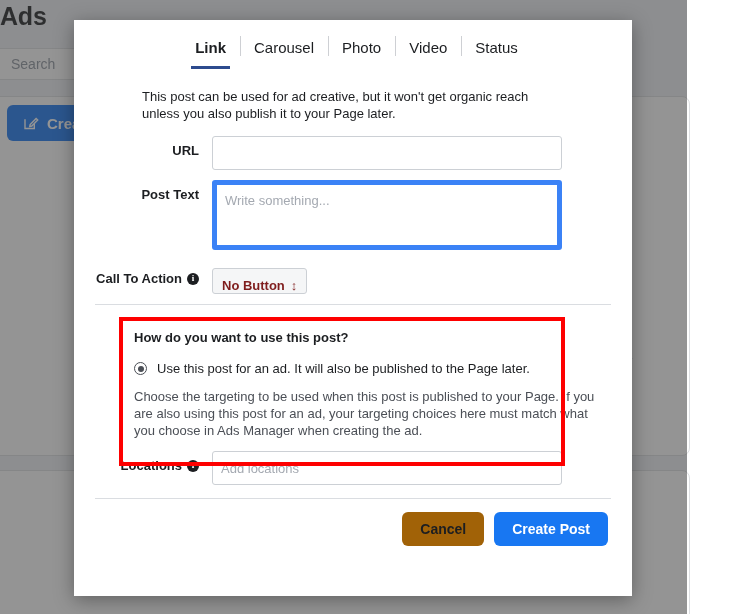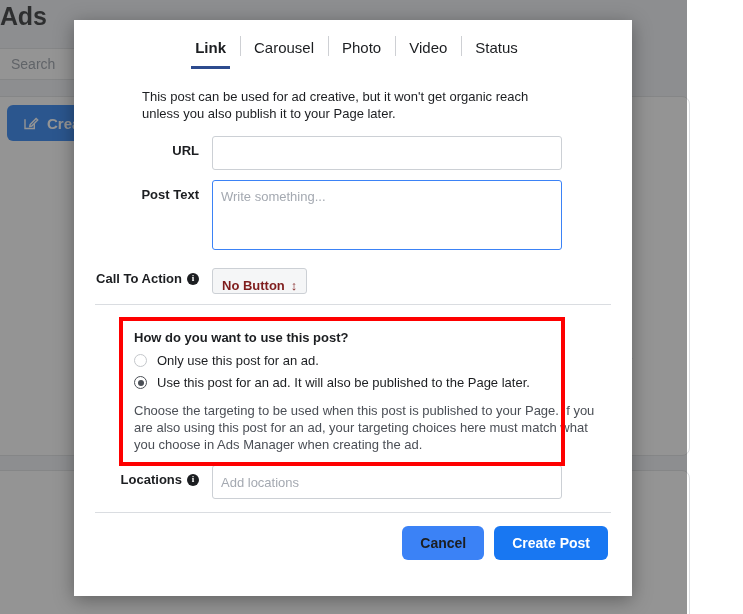--- a/index.html
+++ b/index.html
@@ -198,21 +198,21 @@
     background: #fff;
     font-size: 13px;
     color: #1c1e21;
     padding: 0 8px;
     outline: none;
     font-family: "Liberation Sans", sans-serif;
   }
   .text-area {
     width: 100%;
     height: 70px;
-    border: 1px solid #3b82f6;
+    border: 5px solid #3b82f6;
     border-radius: 3px;
     background: #fff;
     font-size: 13px;
     color: #1c1e21;
     padding: 8px;
     resize: none;
     outline: none;
     font-family: "Liberation Sans", sans-serif;
   }
   .text-input::placeholder, .text-area::placeholder { color: #a4a9b1; }
@@ -260,21 +260,21 @@
     position: absolute;
     left: -7px; top: 0px;
     width: 446px; height: 149px;
     border: 4px solid #fe0000;
     pointer-events: none;
   }
   .usage-q {
     font-size: 13px;
     font-weight: bold;
     color: #1c1e21;
-    margin: 9px 0 8px 8px;
+    margin: 9px 0 16px 8px;
   }
   .radio-row {
     display: flex; align-items: center;
     gap: 10px;
     margin: 0 0 7px 8px;
     font-size: 13px;
     color: #1c1e21;
   }
   .radio {
     width: 13px; height: 13px;
@@ -320,21 +320,21 @@
     border-radius: 6px;
     font-size: 14px;
     font-weight: bold;
     display: inline-flex;
     align-items: center;
     justify-content: center;
     padding: 0 18px;
     border: none;
     font-family: "Liberation Sans", sans-serif;
   }
-  .btn-cancel { background: #3b82f6; color: #1c1e21; }
+  .btn-cancel { background: #a16207; color: #1c1e21; }
   .btn-primary { background: #1877f2; color: #ffffff; }
 </style>
 </head>
 <body>
 
 <div id="root">
 
   <div class="bg-page">
     <div class="bg-title">Ads</div>
 
@@ -401,24 +401,20 @@
       </div>
     </div>
 
     <div class="divider"></div>
 
     <div class="usage-wrap">
       <div class="hl-usage"></div>
 
       <div class="usage-q">How do you want to use this post?</div>
 
-      <div class="radio-row">
-        <span class="radio"></span>
-        <span>Only use this post for an ad.</span>
-      </div>
 
       <div class="radio-row">
         <span class="radio checked"></span>
         <span>Use this post for an ad. It will also be published to the Page later.</span>
       </div>
 
       <div class="usage-note">Choose the targeting to be used when this post is published to your Page. If you are also using this post for an ad, your targeting choices here must match what you choose in Ads Manager when creating the ad.</div>
     </div>
 
     <div class="row" style="margin-top:2px;">

